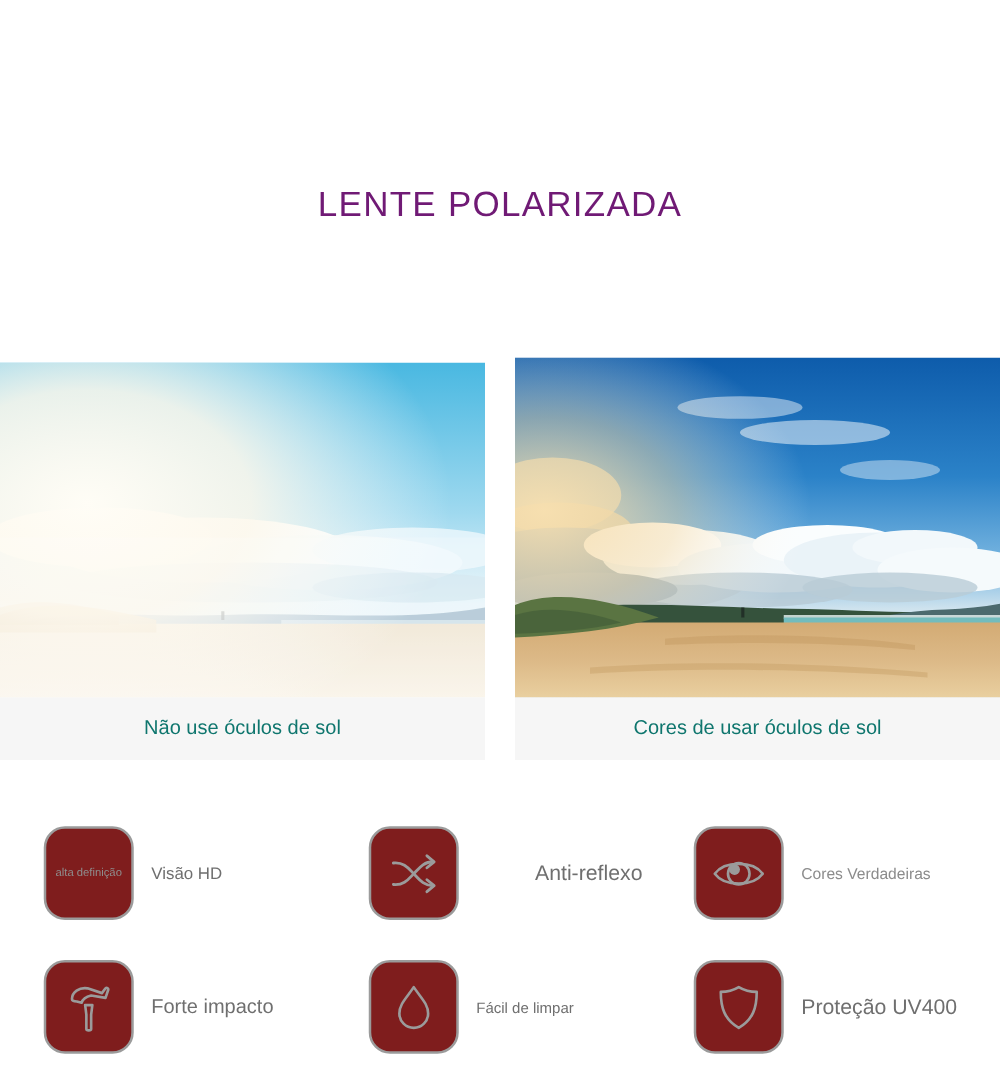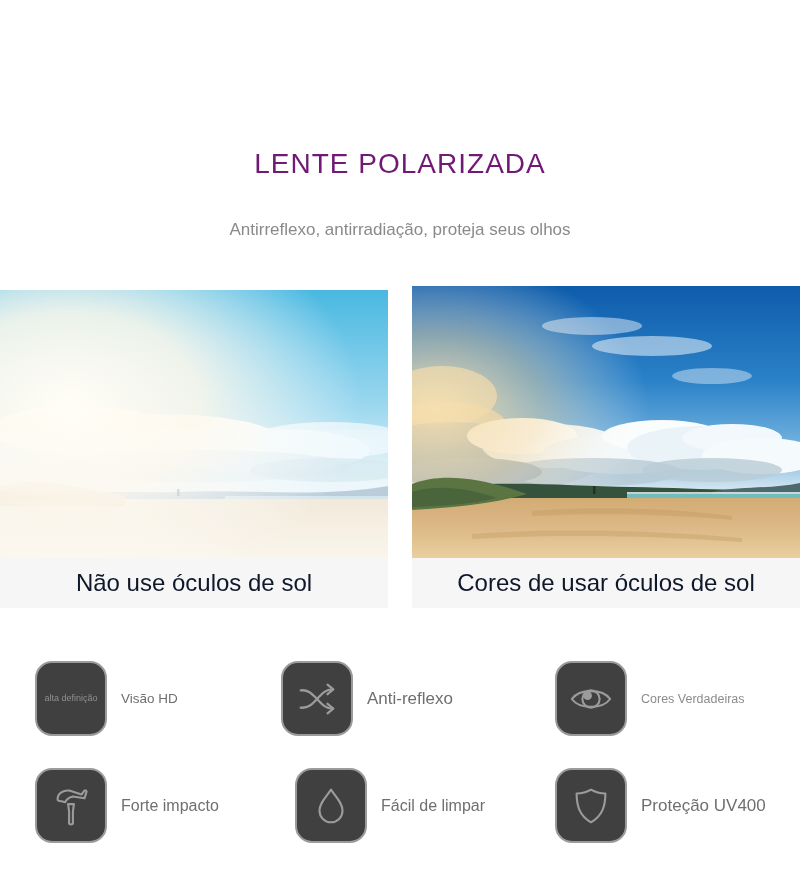--- a/index.html
+++ b/index.html
@@ -19,55 +19,54 @@
   }
   .figure{ position:absolute; width:388px; }
   .figure.before{ left:0; top:290px; }
   .figure.after{ left:412px; top:286px; }
   .photo{ display:block; width:388px; }
   .photo.before{ height:268px; }
   .photo.after{ height:272px; }
   .caption{
     width:388px; height:50px; background:#f6f6f6;
     display:flex; align-items:center; justify-content:center;
-    font-size:24px; color:#0f172a;
+    font-size:16px; color:#0f766e;
   }
   .feature{
     position:absolute; display:flex; align-items:center;
   }
   .f0{ left:35px;  top:661px; }
-  .f1{ left:281px; top:661px; }
+  .f1{ left:295px; top:661px;gap:47px; }
   .f2{ left:555px; top:661px; }
   .f3{ left:35px;  top:768px; }
   .f4{ left:295px; top:768px; }
   .f5{ left:555px; top:768px; }
   .icon-box{
     width:72px; height:75px; border:2px solid #9b9b9b; border-radius:17px;
     display:flex; align-items:center; justify-content:center;
-    background:#404040; flex:0 0 auto;
+    background:#7f1d1d; flex:0 0 auto;
   }
   .badge-text{
     font-size:9px; color:#8f8f8f; text-align:center; line-height:1.1;
     white-space:nowrap;
   }
   .f-label{ margin-left:14px; color:#6f6f6f; white-space:nowrap; }
   .lbl-visao{ font-size:13.5px; }
   .lbl-anti{ font-size:17px; }
   .lbl-cores{ font-size:12.5px; color:#8c8c8c; }
   .lbl-forte{ font-size:16px; }
-  .lbl-facil{ font-size:16px; }
+  .lbl-facil{ font-size:12px; }
   .lbl-prot{ font-size:17px; }
 </style>
 </head>
 <body>
 
 <div class="canvas">
 
   <div class="title">LENTE POLARIZADA</div>
-  <div class="subtitle">Antirreflexo, antirradiação, proteja seus olhos</div>
 
   <div class="figure before">
     <svg class="photo before" viewBox="0 0 388 268" preserveAspectRatio="none" xmlns="http://www.w3.org/2000/svg">
       <defs>
         <linearGradient id="skyL" x1="0" y1="0" x2="0" y2="1">
           <stop offset="0" stop-color="#49b8e1"></stop>
           <stop offset="0.45" stop-color="#9fd9ef"></stop>
           <stop offset="0.72" stop-color="#e8f5fa"></stop>
           <stop offset="1" stop-color="#f2f8fb"></stop>
         </linearGradient>

